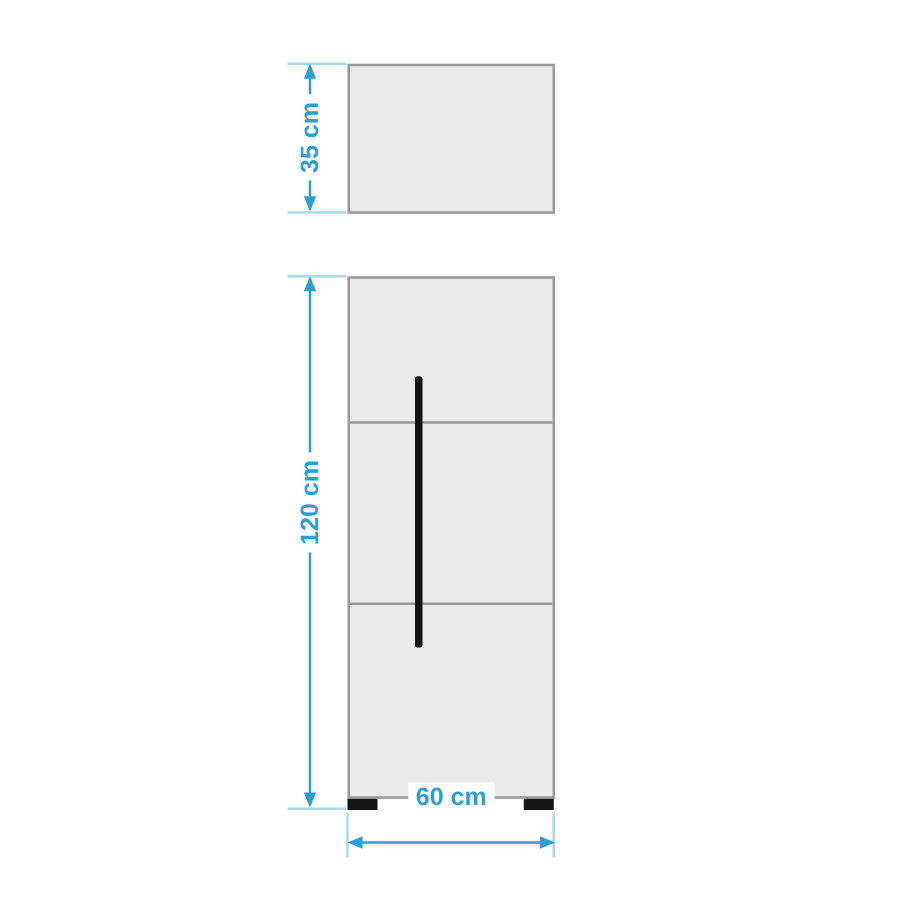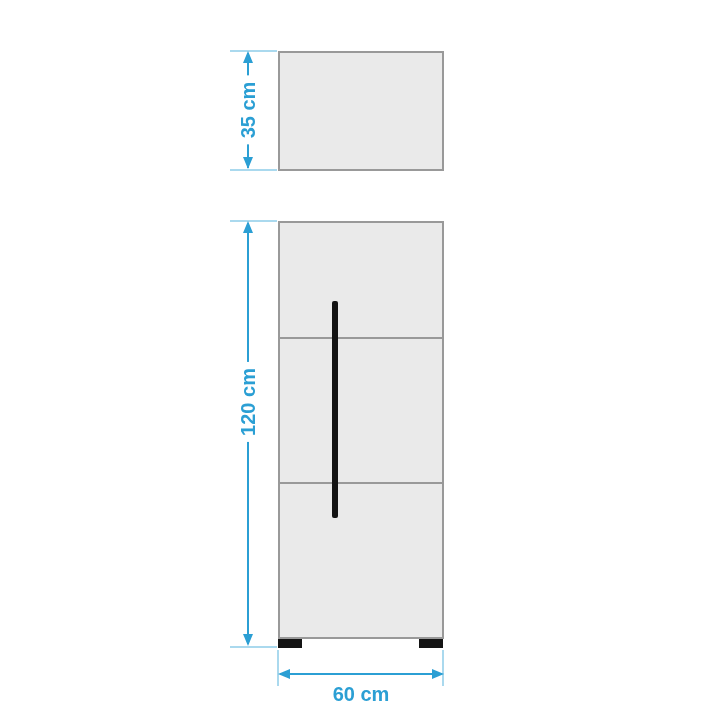--- a/index.html
+++ b/index.html
@@ -96,21 +96,21 @@
     font-size: 20px;
     font-weight: bold;
     line-height: 1.1;
     padding: 1px 6px;
     white-space: nowrap;
     transform: translate(-50%, -50%);
   }
   .dlabel.rot { transform: translate(-50%, -50%) rotate(-90deg); }
   .l35  { left: 248px; top: 110px; }
   .l120 { left: 248px; top: 402px; }
-  .l60  { left: 361px; top: 694px; }
+  .l60  { left: 361px; top: 638px; }
 </style>
 </head>
 <body>
 
 <div class="stage">
 
   <div class="panel top-box"></div>
 
   <div class="panel main-cabinet">
     <div class="divider divider-1"></div>

